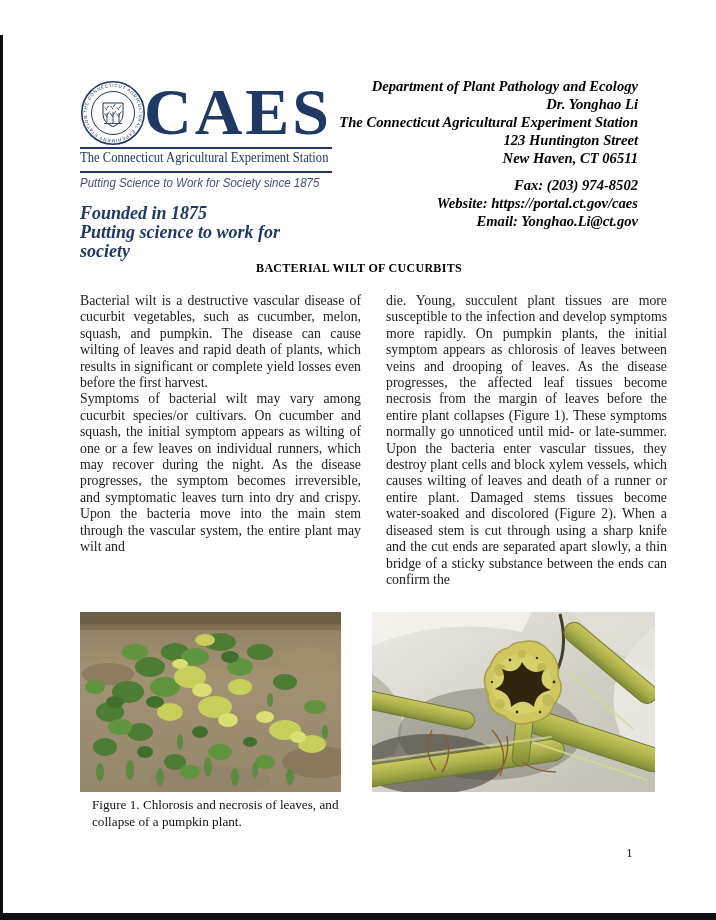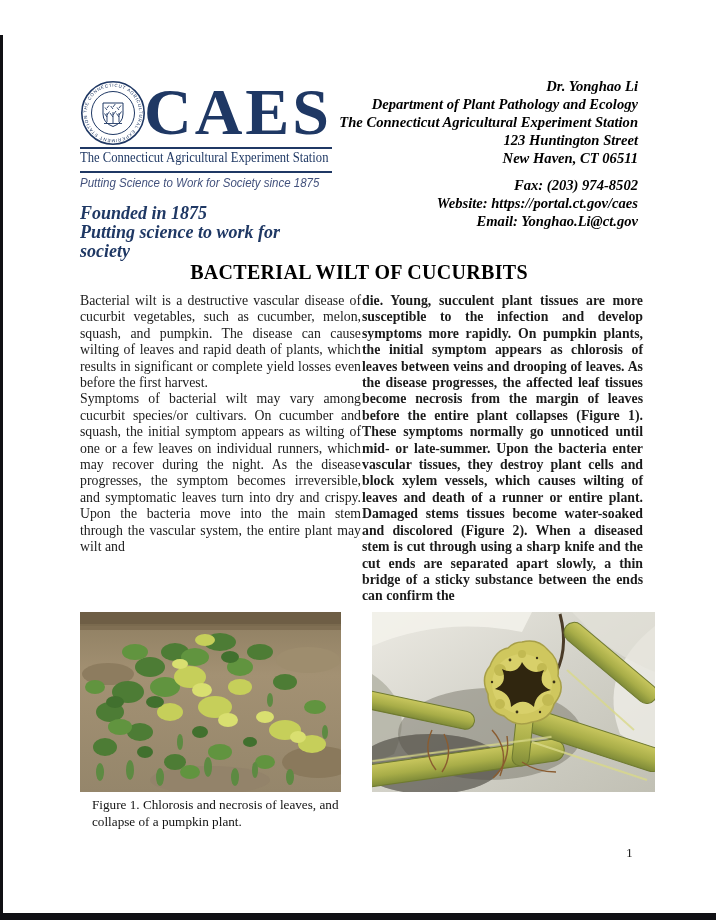--- a/index.html
+++ b/index.html
@@ -23,24 +23,24 @@
                 font-size:12.8px;transform:scaleX(.9);transform-origin:left center;}
   .founded{position:absolute;left:80px;top:204px;width:252px;text-align:left;
            font-weight:bold;font-style:italic;font-size:18px;line-height:19px;}
 
   .contact-block{position:absolute;right:78px;top:77px;width:420px;text-align:right;
                  font-weight:bold;font-style:italic;font-size:14.6px;line-height:18px;color:#000;}
   .contact-gap{height:9px;}
 
   
   .article-title{position:absolute;left:80px;top:261px;width:558px;text-align:center;
-                 font-weight:bold;font-size:20px;letter-spacing:.3px;color:#000;}
+                 font-weight:bold;font-size:12px;letter-spacing:.3px;color:#000;}
   .col{position:absolute;top:293px;width:281px;font-size:13.8px;line-height:16.4px;
        text-align:justify;text-align-last:left;}
-  .col-left{left:80px;} .col-right{left:362px;font-weight:bold;}
+  .col-left{left:80px;} .col-right{left:386px;}
   .col p{margin:0;}
   .section-heading{font-weight:bold;font-size:14px;margin:5px 0 11px 0;color:#000;
                    text-align:left;}
   .intro{margin-bottom:0;font-family:Liberation Serif, serif;}
 
   
   .figure-img{position:absolute;top:612px;height:180px;}
   .fig1{left:80px;width:261px;} .fig2{left:372px;width:283px;}
   .figure-img svg{display:block;width:100%;height:100%;}
   .caption{position:absolute;top:797px;font-size:13.2px;line-height:16.5px;color:#111;}
@@ -82,22 +82,22 @@
     <div class="logo-rule rule2" style="background:#1f3864;"></div>
     <div class="logo-tagline" style="color:#42517c;">Putting Science to Work for Society since 1875</div>
   </div>
 
   <div class="founded" style="color:#1f3864;">
     <div>Founded in 1875</div>
     <div>Putting science to work for society</div>
   </div>
 
   <div class="contact-block">
+    <div>Department of Plant Pathology and Ecology</div>
     <div>Dr. Yonghao Li</div>
-    <div>Department of Plant Pathology and Ecology</div>
     <div>The Connecticut Agricultural Experiment Station</div>
     <div>123 Huntington Street</div>
     <div>New Haven, CT  06511</div>
     <div class="contact-gap"></div>
     <div>Fax: (203) 974-8502</div>
     <div>Website:  https://portal.ct.gov/caes</div>
     <div>Email: Yonghao.Li@ct.gov</div>
   </div>
 
   <div class="article-title">BACTERIAL WILT OF CUCURBITS</div>

